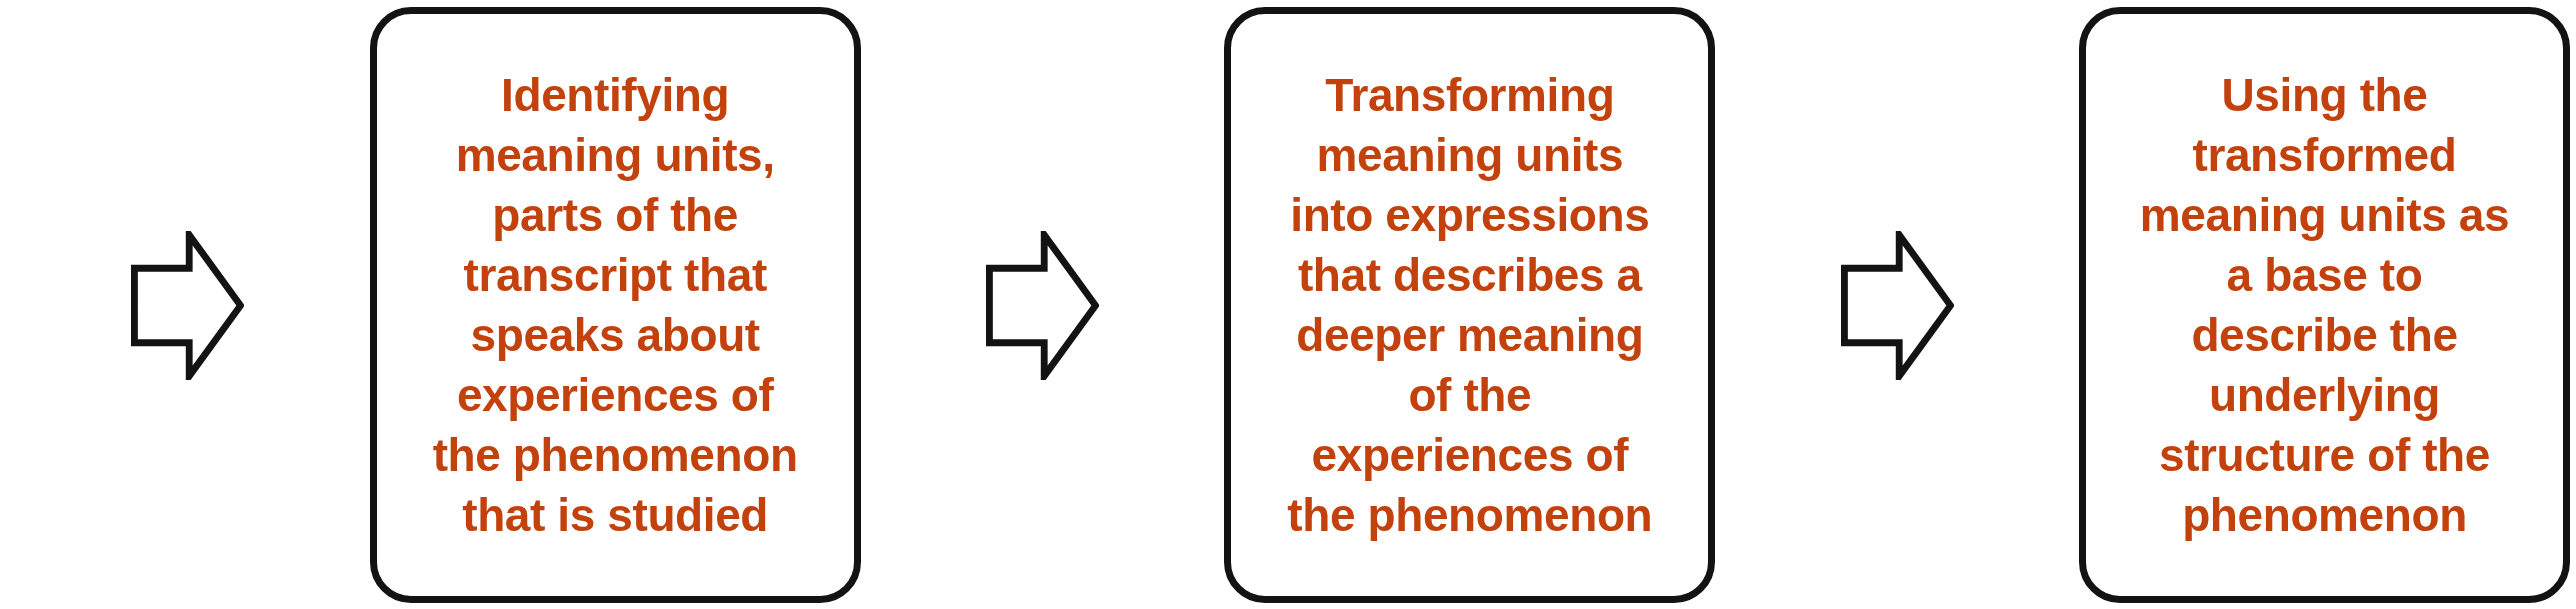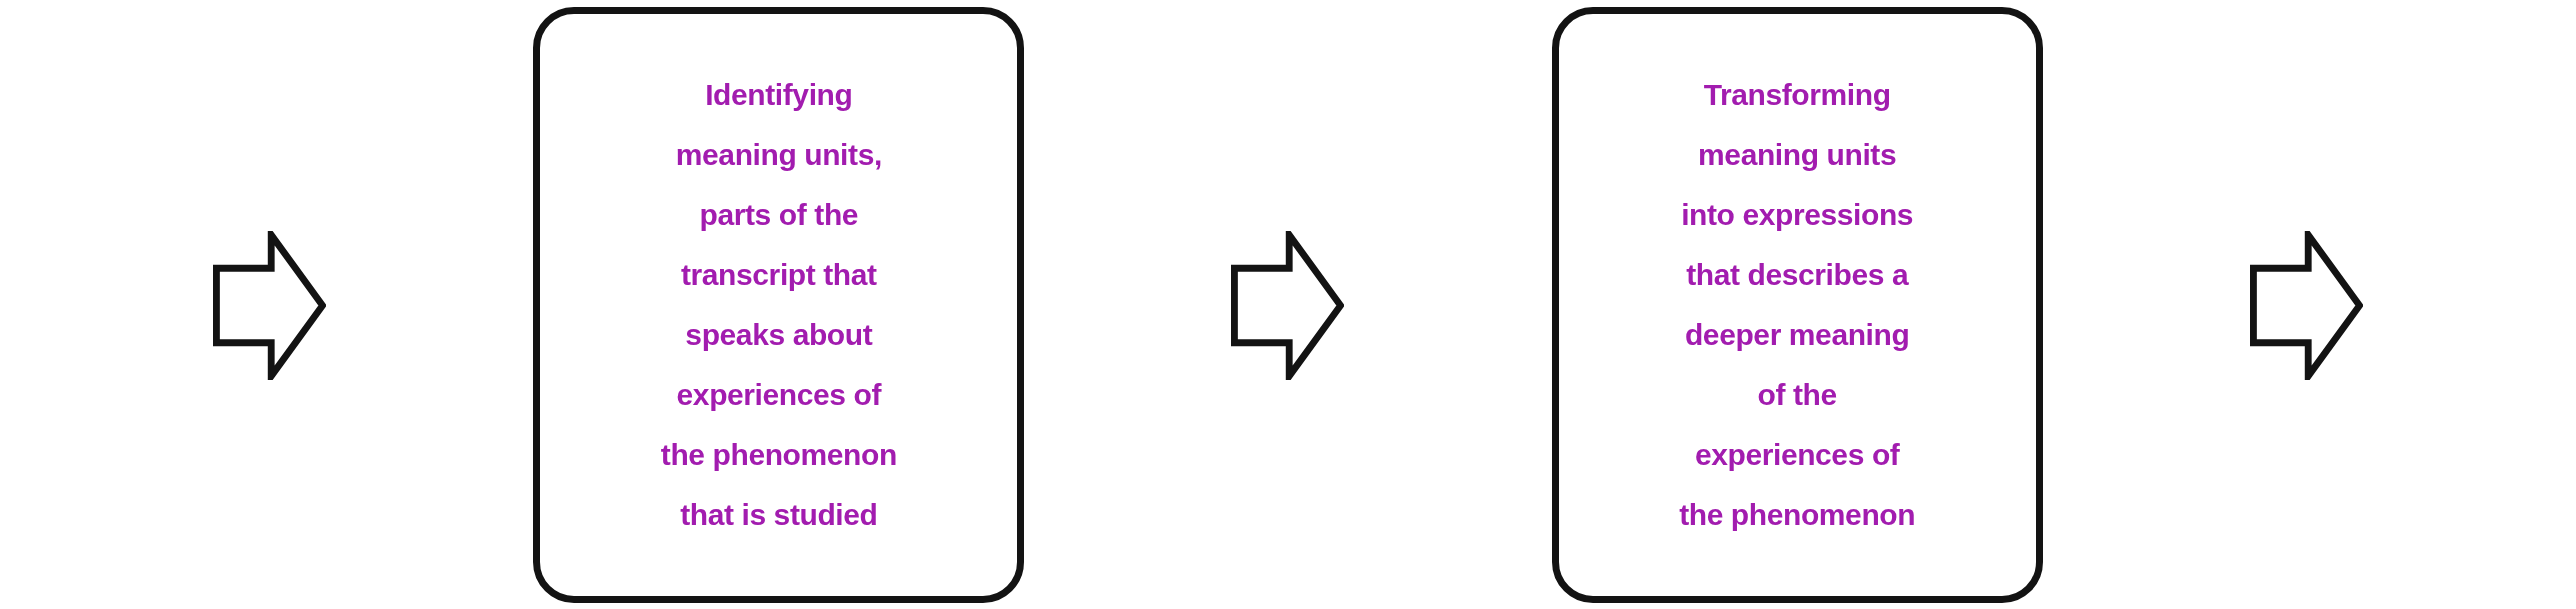--- a/index.html
+++ b/index.html
@@ -23,25 +23,25 @@
     border-radius: 41px;
     background: #ffffff;
     display: flex;
     align-items: center;
     justify-content: center;
     padding: 8.6px 13.7px;
   }
   .step-text {
     white-space: pre-line;
     text-align: center;
-    font-size: 30px;
+    font-size: 46px;
     line-height: 60px;
     font-weight: bold;
     letter-spacing: -0.4px;
-    color: #a21caf;
+    color: #c2410c;
   }
   .arrow-cell {
     flex: 1 1 auto;
     display: flex;
     align-items: center;
     justify-content: center;
   }
   .arrow-cell svg {
     display: block;
     width: 113px;
@@ -93,15 +93,25 @@
 experiences of
 the phenomenon</div>
   </div>
 
   <div class="arrow-cell">
     <svg viewBox="0 0 132 173" aria-hidden="true">
       <polygon points="4,43 68,43 68,4 128,86.5 68,169 68,130 4,130"></polygon>
     </svg>
   </div>
 
+  <div class="step-box">
+    <div class="step-text">Using the
+transformed
+meaning units as
+a base to
+describe the
+underlying
+structure of the
+phenomenon</div>
+  </div>
 
 </div>
 
 
 </body></html>

